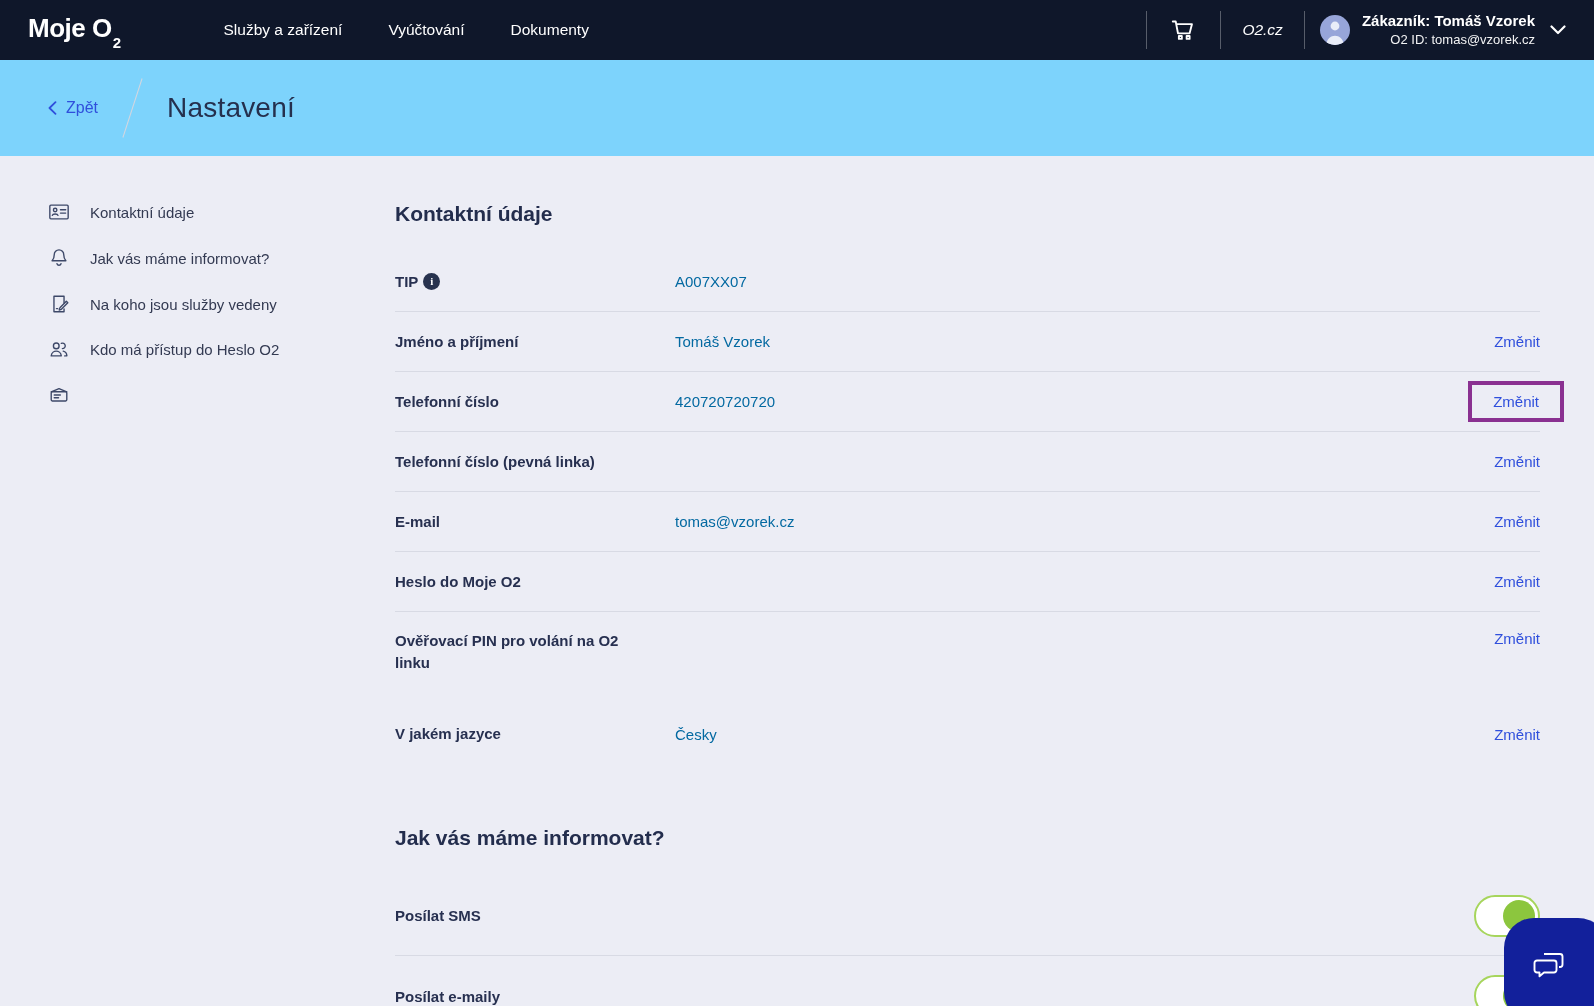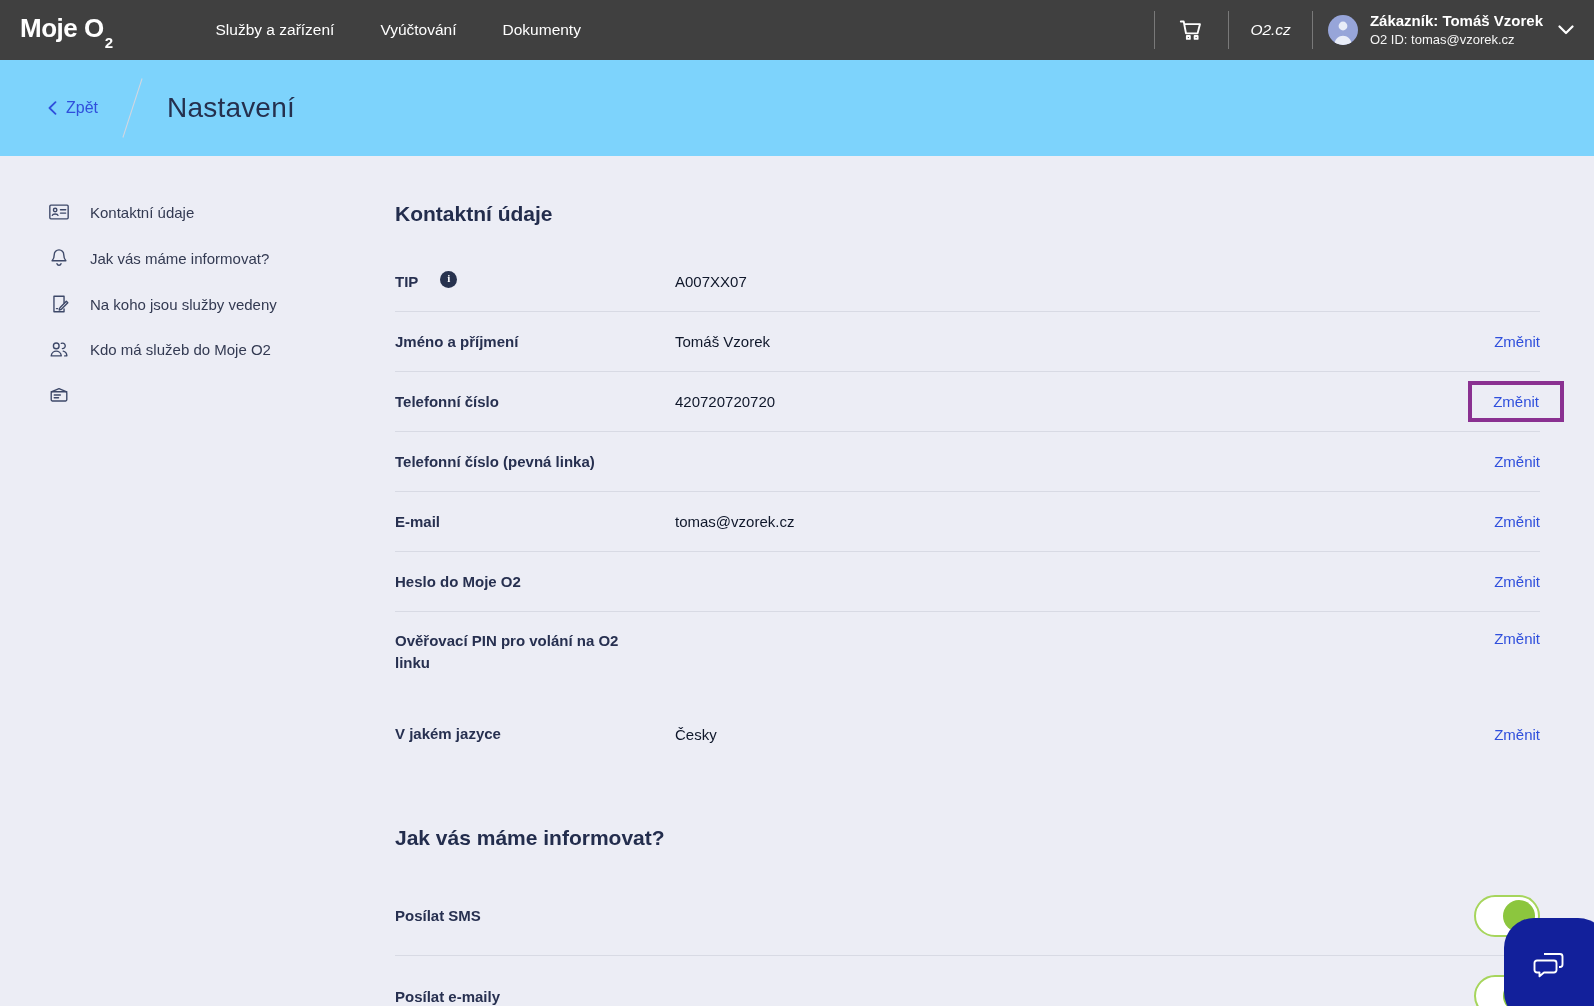--- a/index.html
+++ b/index.html
@@ -7,37 +7,37 @@
   body {
     font-family:"Liberation Sans", sans-serif;
     background:#ECEDF5;
     position:relative;
     color:#29314F;
   }
   svg { display:block; }
 
   
   .topbar {
-    height:60px; background:#404040; display:flex; align-items:center;
-    padding:0 20px; color:#fff;
+    height:60px; background:#0f172a; display:flex; align-items:center;
+    padding:0 28px; color:#fff;
   }
   .logo { font-size:26px; font-weight:bold; letter-spacing:-0.5px; white-space:nowrap; cursor:pointer; }
   .logo sub { font-size:15px; font-weight:bold; position:relative; top:4px; left:1px; }
   .main-nav { display:flex; gap:46px; margin-left:104px; }
   .main-nav .nav-item { font-size:15.5px; font-weight:500; color:#fff; cursor:pointer; white-space:nowrap; }
   .topbar-right { margin-left:auto; display:flex; align-items:center; }
   .v-divider { width:1px; height:38px; background:rgba(255,255,255,0.3); }
   .cart-btn { padding:0 23px; cursor:pointer; }
   .portal-link { padding:0 21px; font-size:15.5px; cursor:pointer;font-style:italic; }
   .account { display:flex; align-items:center; padding-left:15px; cursor:pointer; }
   .avatar {
     width:30px; height:30px; border-radius:50%; background:#97A5D9;
     overflow:hidden; flex:0 0 auto; display:flex; align-items:flex-end; justify-content:center;
   }
-  .account-text { margin-left:12px; text-align:left; line-height:1.35; }
+  .account-text { margin-left:12px; text-align:right; line-height:1.35; }
   .account-line1 { font-size:15px; font-weight:600; }
   .account-line2 { font-size:13px; font-weight:400; color:rgba(255,255,255,0.95); }
   .account-chevron { margin-left:15px; }
 
   
   .breadcrumb-bar {
     height:96px; background:#7dd3fc; display:flex; align-items:center; padding:0 48px;
   }
   .back-link { display:flex; align-items:center; gap:9px; color:#2F4FDC; font-size:16px; cursor:pointer; }
   .crumb-slash { width:1px; height:62px; background:#D3D6E0; transform:rotate(18deg); margin:0 34px; }
@@ -55,23 +55,23 @@
 
   .main { flex:1; margin-left:47px; max-width:1145px; }
   .section-heading { font-size:21px; font-weight:700; color:#232D4D; margin-bottom:26px; }
 
   .row {
     display:flex; align-items:center; min-height:60px;
     border-bottom:1px solid #D8DAE4; font-size:15px;
   }
   .row.nb { border-bottom:none; }
   .row.tall { align-items:flex-start; padding-top:18px; min-height:92px; }
-  .row-label { width:280px; padding-right:20px; font-weight:600; color:#273050; line-height:1.45; display:flex; gap:22px; flex-wrap:wrap; }
+  .row-label { width:280px; padding-right:20px; font-weight:600; color:#273050; line-height:1.45; display:flex; align-items:center; gap:5px; flex-wrap:wrap; }
   .row.tall .row-label { display:block; }
-  .row-value { flex:1; color:#0f172a; }
+  .row-value { flex:1; color:#0369a1; }
   .row-action { color:#2F4FDC; cursor:pointer; white-space:nowrap; text-decoration:none; }
   .info-icon {
     width:17px; height:17px; border-radius:50%; background:#27324E; color:#fff;
     font-size:11px; font-weight:bold; font-family:"Liberation Serif", serif;
     display:inline-flex; align-items:center; justify-content:center; cursor:pointer;
   }
   .annotation-box {
     display:inline-block; border:4px solid #8A3191; padding:8px 21px;
     margin:-12px -24px -12px 0;
   }
@@ -195,21 +195,21 @@
     </div>
     <div class="side-item">
       <span class="s-icon">
         <svg width="22" height="22" viewBox="0 0 24 24" fill="none" stroke="currentColor" stroke-width="1.5" stroke-linecap="round" stroke-linejoin="round">
           <circle cx="9" cy="8.6" r="3.1"></circle>
           <path d="M3.5 19.5c.4-3.6 3.3-5.2 5.5-5.2s5.1 1.6 5.5 5.2z"></path>
           <path d="M14.5 5.9a3 3 0 1 1 1.2 5.7"></path>
           <path d="M16.6 14.4c2.3.5 3.8 2.3 4 5.1h-2.4"></path>
         </svg>
       </span>
-      <span class="s-label">Kdo má služeb do Moje O2</span>
+      <span class="s-label">Kdo má přístup do Heslo O2</span>
     </div>
     <div class="side-item">
       <span class="s-icon">
         <svg width="22" height="22" viewBox="0 0 24 24" fill="none" stroke="currentColor" stroke-width="1.5" stroke-linecap="round" stroke-linejoin="round">
           <path d="M3.5 8.5 12 5l8.5 3.5"></path>
           <rect x="3.5" y="8.5" width="17" height="10" rx="1.2"></rect>
           <line x1="6.8" y1="12" x2="13.5" y2="12"></line>
           <line x1="6.8" y1="15" x2="11.5" y2="15"></line>
         </svg>
       </span>

